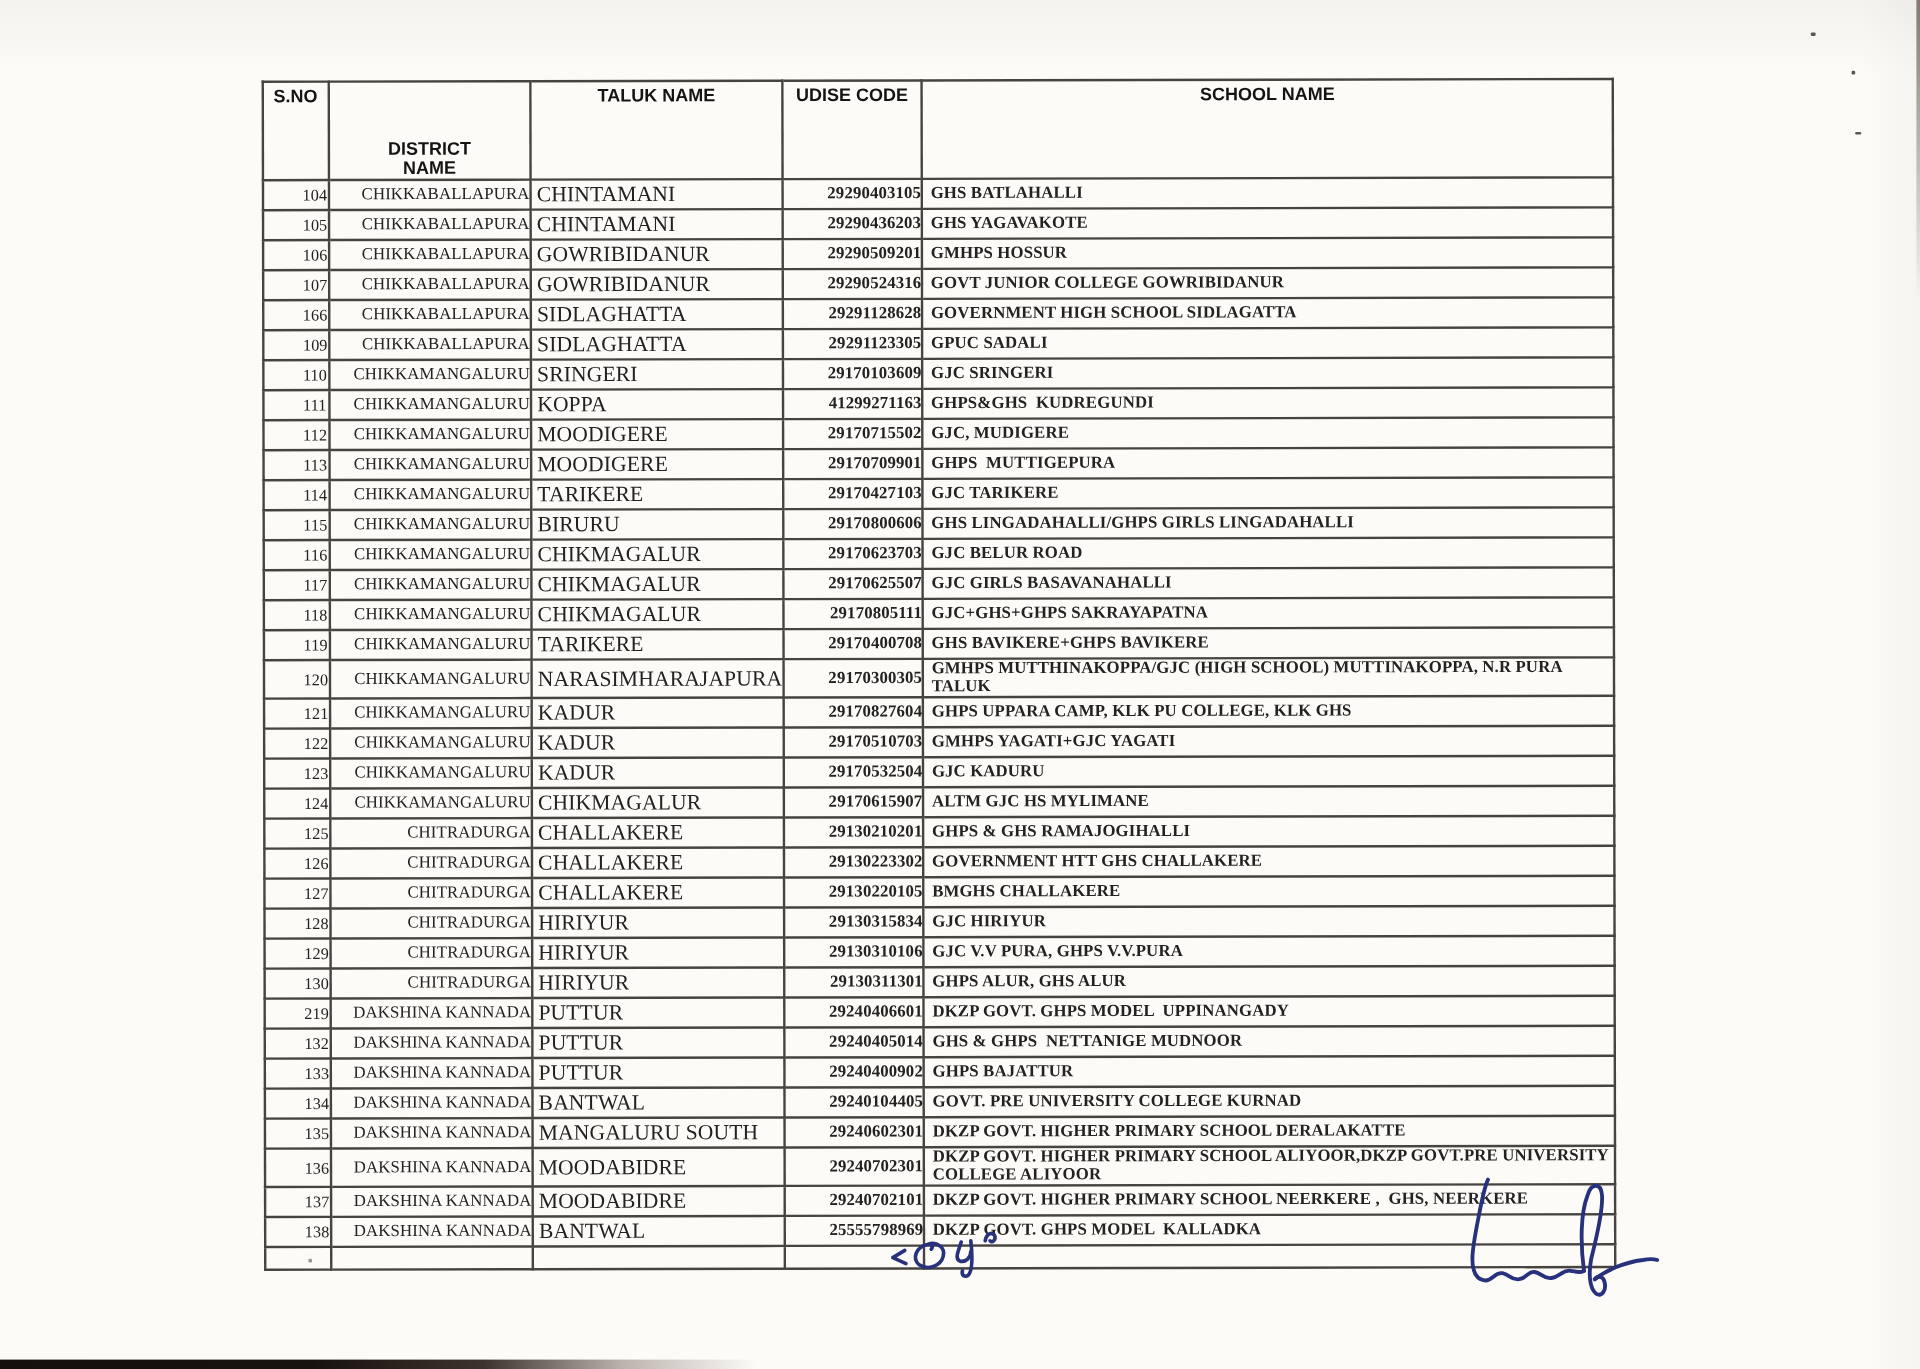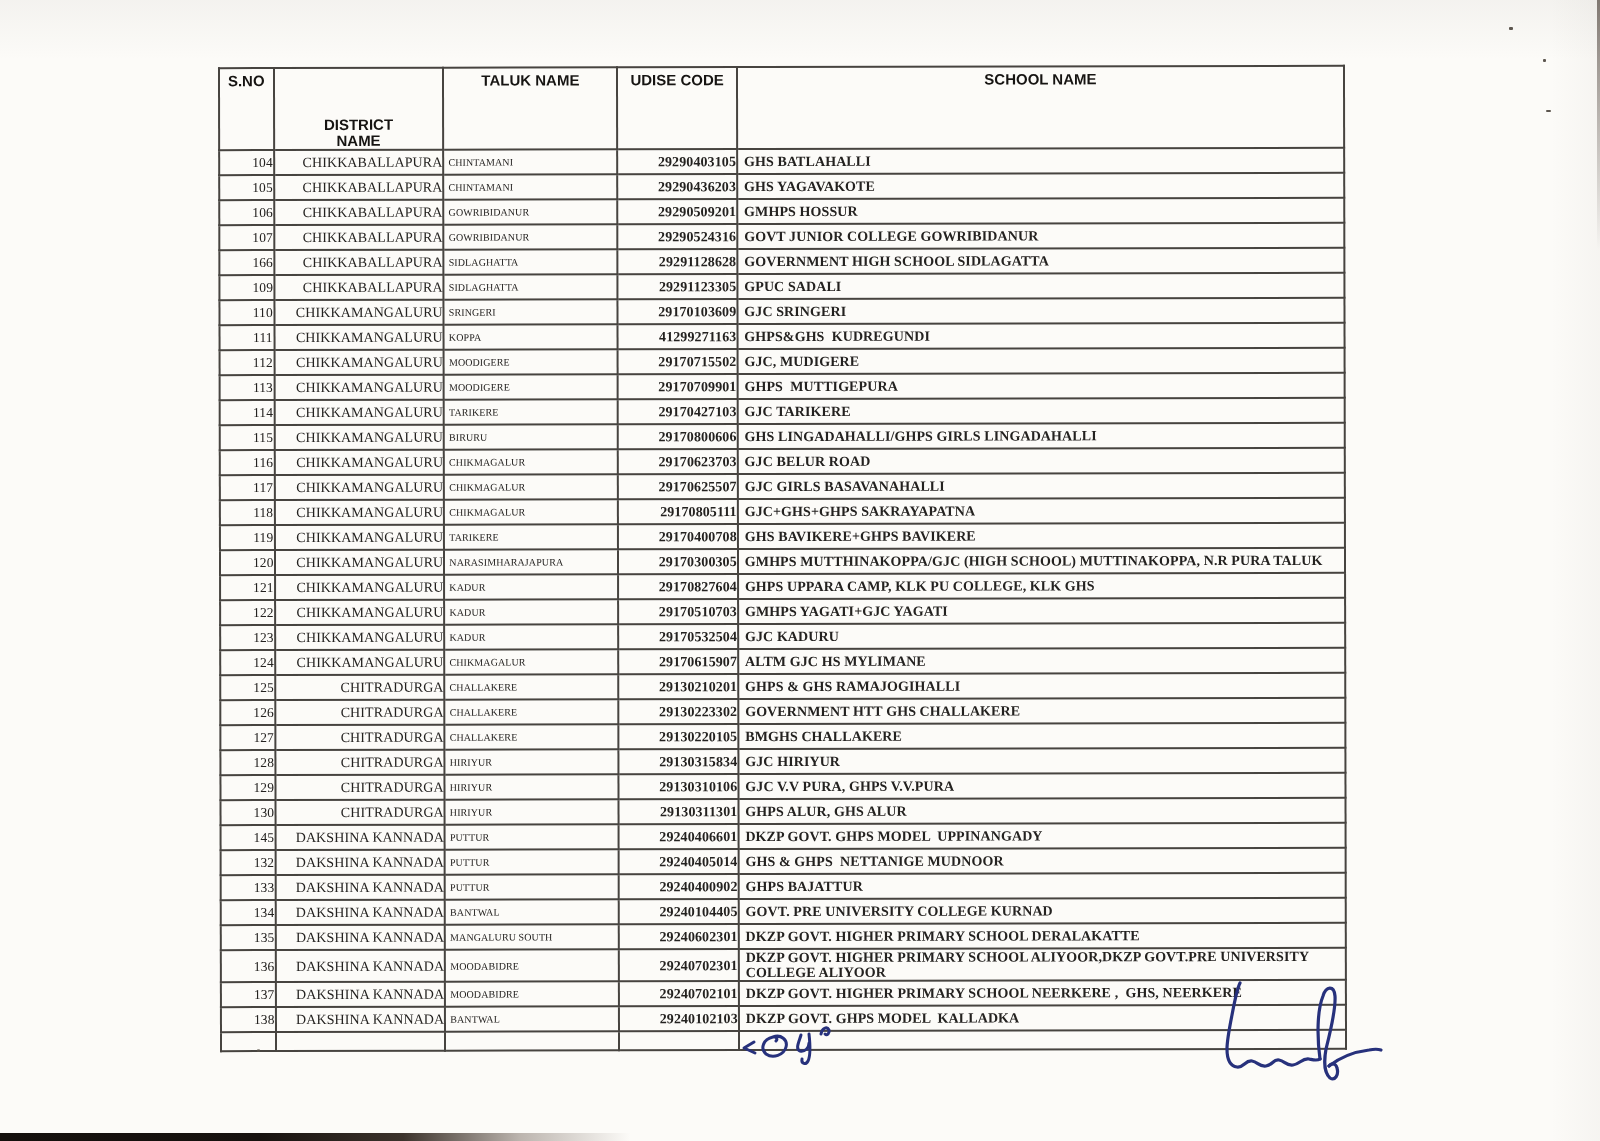--- a/index.html
+++ b/index.html
@@ -43,23 +43,23 @@
   .hdr-district-inner { display:inline-block; max-width:92px;margin-top:44px; }
   .school-table tbody tr { height:25px; }
   .school-table tbody tr.sliver { height:19px; }
   .school-table td {
     font-size:14px;
     font-weight:700;
     line-height:15px;
     vertical-align:middle;
     letter-spacing:0.1px;
   }
-  td.sno     { text-align:center; font-weight:400; font-size:13.5px;padding-left:32px; }
+  td.sno     { text-align:left; font-weight:400; font-size:13.5px;padding-left:32px; }
   td.district{ text-align:right; padding-left:4px; font-weight:400; font-size:14px; }
-  td.taluk   { text-align:left; padding-left:4px; font-weight:400; font-size:10px; }
+  td.taluk   { text-align:left; padding-left:4px; font-weight:400; font-size:18px; }
   td.udise   { text-align:right; font-weight:700; }
   td.school  { text-align:left; padding-left:6px; white-space:pre-wrap; font-weight:700; }
   
   .ink { position:absolute; pointer-events:none; }
   #handwritten-mark { left:738px; top:1012px; }
   #signature { left:1178px; top:975px; }
   
   .bottom-bar {
     position:absolute;
     left:0; top:1133px;
@@ -288,21 +288,21 @@
         <td class="school">GJC V.V PURA, GHPS V.V.PURA</td>
       </tr>
       <tr>
         <td class="sno">130</td>
         <td class="district">CHITRADURGA</td>
         <td class="taluk">HIRIYUR</td>
         <td class="udise">29130311301</td>
         <td class="school">GHPS ALUR, GHS ALUR</td>
       </tr>
       <tr>
-        <td class="sno">145</td>
+        <td class="sno">219</td>
         <td class="district">DAKSHINA KANNADA</td>
         <td class="taluk">PUTTUR</td>
         <td class="udise">29240406601</td>
         <td class="school">DKZP GOVT. GHPS MODEL  UPPINANGADY</td>
       </tr>
       <tr>
         <td class="sno">132</td>
         <td class="district">DAKSHINA KANNADA</td>
         <td class="taluk">PUTTUR</td>
         <td class="udise">29240405014</td>
@@ -340,21 +340,21 @@
         <td class="sno">137</td>
         <td class="district">DAKSHINA KANNADA</td>
         <td class="taluk">MOODABIDRE</td>
         <td class="udise">29240702101</td>
         <td class="school">DKZP GOVT. HIGHER PRIMARY SCHOOL NEERKERE ,  GHS, NEERKERE</td>
       </tr>
       <tr>
         <td class="sno">138</td>
         <td class="district">DAKSHINA KANNADA</td>
         <td class="taluk">BANTWAL</td>
-        <td class="udise">29240102103</td>
+        <td class="udise">25555798969</td>
         <td class="school">DKZP GOVT. GHPS MODEL  KALLADKA</td>
       </tr>
       <tr class="sliver">
         <td></td>
         <td></td>
         <td></td>
         <td></td>
         <td></td>
       </tr>
     </tbody>

